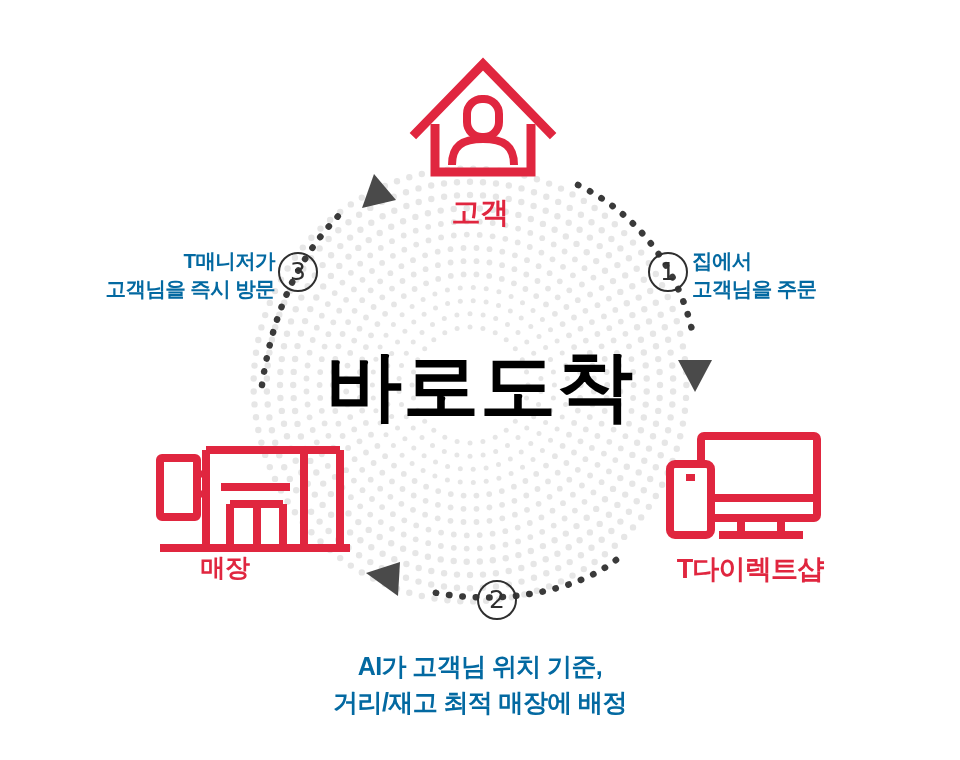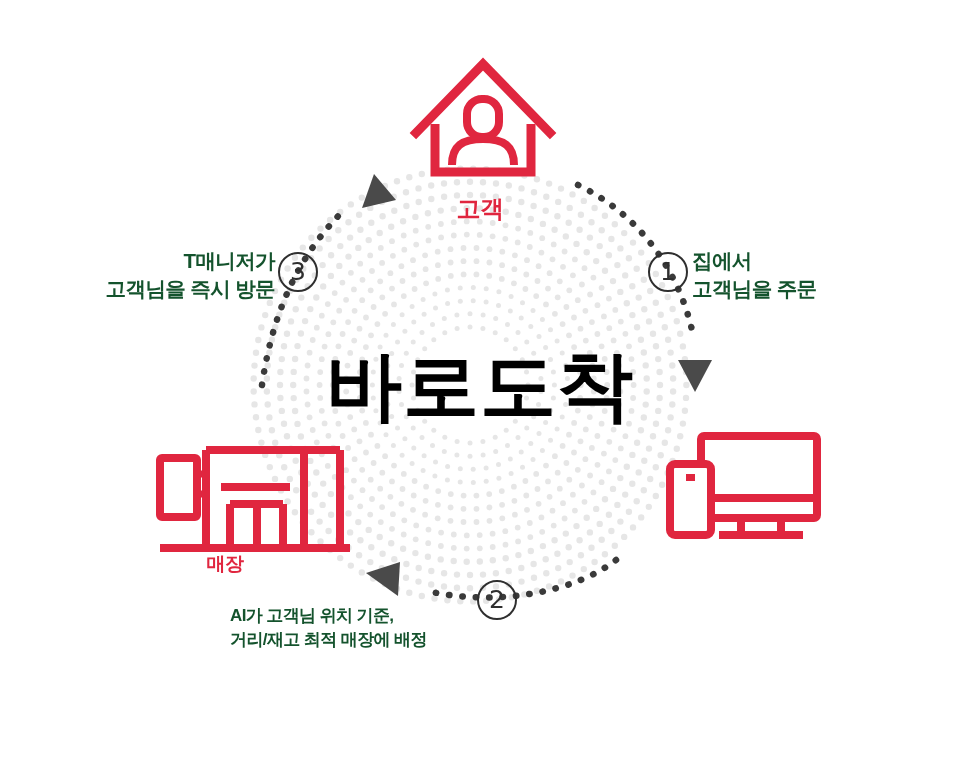--- a/index.html
+++ b/index.html
@@ -26,66 +26,67 @@
     left: 0;
     top: 0;
     width: 960px;
     height: 760px;
   }
   svg.layer { overflow: visible; }
 
   
   .txt {
     position: absolute;
-    color: #14532d;
+    color: #0369a1;
     font-weight: 700;
     line-height: 1.36;
     white-space: pre-line;
   }
   .node-label {
     position: absolute;
     font-weight: 700;
     color: #e0263f;
     white-space: nowrap;
   }
 
   #label-customer {
     left: 0; top: 193px; width: 960px;
     text-align: center;
-    font-size: 24px;
+    font-size: 29px;
     letter-spacing: -0.5px;
   }
   #label-shop {
     left: 555px; top: 551px; width: 390px;
     text-align: center;
     font-size: 27px;
     letter-spacing: -0.8px;
   }
   #label-store {
     left: 50px; top: 551px; width: 350px;
     text-align: center;
-    font-size: 19px;
+    font-size: 25px;
     letter-spacing: -0.5px;
   }
 
   #step1-text {
     left: 692px; top: 247px;
     font-size: 20.5px;
     text-align: left;
     letter-spacing: -0.6px;
   }
   #step3-text {
     left: 0px; top: 247px; width: 275px;
     font-size: 20.5px;
     text-align: right;
     letter-spacing: -0.6px;
   }
   #step2-text {
-    left: 230px; top: 604px; width: 500px;
-    font-size: 17px;
+    left: 230px; top: 649px; width: 500px;
+    font-size: 25px;
+    text-align: center;
     letter-spacing: -0.6px;
     line-height: 1.42;
   }
 
   #center-title {
     position: absolute;
     left: 0; top: 336px;
     width: 960px;
     text-align: center;
     font-size: 76px;
@@ -1028,20 +1029,21 @@
       <path d="M 182,2 L 182,100" stroke="#e0263f" stroke-width="8"></path>
       <path d="M 63,39 L 132,39" stroke="#e0263f" stroke-width="8"></path>
       <path d="M 72,56 L 72,100 M 125,56 L 125,100 M 72,56 L 125,56 M 99,58 L 99,100" fill="none" stroke="#e0263f" stroke-width="8"></path>
       <path d="M 2,100 L 192,100" stroke="#e0263f" stroke-width="8" stroke-linecap="butt"></path>
     </g>
   </svg>
 
   <div id="center-title">바로도착</div>
 
   <div class="node-label" id="label-customer">고객</div>
+  <div class="node-label" id="label-shop">T다이렉트샵</div>
   <div class="node-label" id="label-store">매장</div>
 
   <div class="num-badge" id="badge-1">1</div>
   <div class="num-badge" id="badge-2">2</div>
   <div class="num-badge" id="badge-3">3</div>
 
   <div class="txt" id="step1-text">집에서
 고객님을 주문</div>
   <div class="txt" id="step2-text">AI가 고객님 위치 기준,
 거리/재고 최적 매장에 배정</div>

